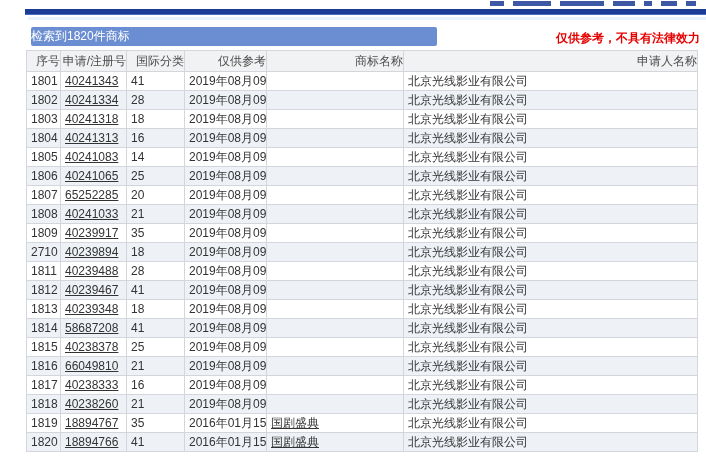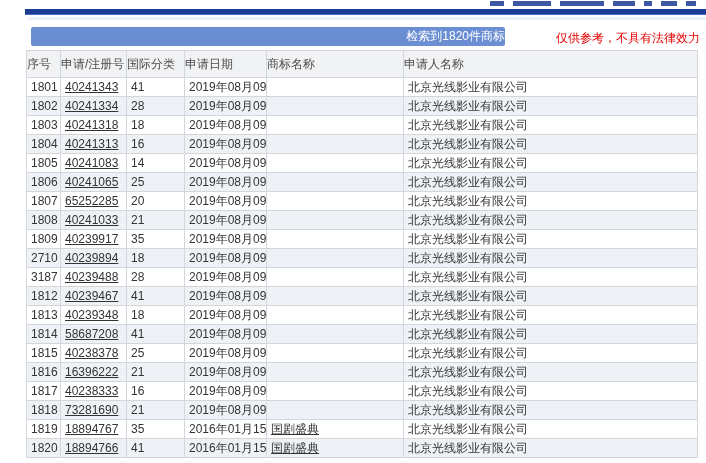--- a/index.html
+++ b/index.html
@@ -21,39 +21,39 @@
     display: flex; gap: 9px; align-items: flex-start;
   }
   .nav-frags span {
     display: inline-block; height: 5px; background: #1b3b94; opacity: .85;
   }
   .subtle-strip {
     position: absolute; left: 28px; right: 0; top: 17px; height: 3px;
     background: #e9f1fa;
   }
   .result-bar {
-    position: absolute; left: 31px; top: 27px; width: 474px; height: 19px;
+    position: absolute; left: 31px; top: 27px; width: 406px; height: 19px;
     background: #6b8ed2; border-radius: 2px;
-    color: #ffffff; text-align: right; line-height: 19px; font-size: 12px;
+    color: #ffffff; text-align: left; line-height: 19px; font-size: 12px;
   }
   .disclaimer {
     position: absolute; right: 6px; top: 30px;
-    color: #e60000; font-weight: normal; font-size: 12px;
+    color: #e60000; font-weight: bold; font-size: 12px;
   }
   table.results {
     position: absolute; left: 26px; top: 50px;
     width: 671px; table-layout: fixed; border-collapse: collapse;
     font-size: 12px;
   }
   table.results th, table.results td {
     border: 1px solid #d3d6da; overflow: hidden; white-space: nowrap;
   }
   table.results th {
     background: #f1f2f4; color: #4d4d4d; font-weight: normal;
-    height: 27px; text-align: left;
+    height: 21px; text-align: right;
   }
   table.results td {
     height: 19px; padding-left: 4px; color: #333; background: #ffffff;
     text-align: left;
   }
   table.results tr.even td { background: #eef2f7; margin-top: 45px; }
   td.link { color: #4499cc; cursor: pointer; text-decoration: underline; }
   .col-seq { width: 34px; }
   .col-reg { width: 66px; }
   .col-cls { width: 58px; }
@@ -89,21 +89,21 @@
       <col class="col-cls">
     <col class="col-date">
       <col class="col-name">
       <col class="col-app">
   </colgroup>
   <thead>
     <tr>
       <th>序号</th>
       <th>申请/注册号</th>
       <th>国际分类</th>
-      <th>申请日期</th>
+      <th>仅供参考</th>
       <th>商标名称</th>
       <th>申请人名称</th>
     </tr>
   </thead>
   <tbody>
       <tr>
     <td>1801</td>
     <td class="link">40241343</td>
     <td>41</td>
     <td>2019年08月09日</td>
@@ -176,21 +176,21 @@
   </tr>
       <tr class="even">
     <td>2710</td>
     <td class="link">40239894</td>
     <td>18</td>
     <td>2019年08月09日</td>
     <td class=""></td>
     <td>北京光线影业有限公司</td>
   </tr>
       <tr>
-    <td>3187</td>
+    <td>1811</td>
     <td class="link">40239488</td>
     <td>28</td>
     <td>2019年08月09日</td>
     <td class=""></td>
     <td>北京光线影业有限公司</td>
   </tr>
       <tr class="even">
     <td>1812</td>
     <td class="link">40239467</td>
     <td>41</td>
@@ -217,37 +217,37 @@
       <tr>
     <td>1815</td>
     <td class="link">40238378</td>
     <td>25</td>
     <td>2019年08月09日</td>
     <td class=""></td>
     <td>北京光线影业有限公司</td>
   </tr>
       <tr class="even">
     <td>1816</td>
-    <td class="link">16396222</td>
+    <td class="link">66049810</td>
     <td>21</td>
     <td>2019年08月09日</td>
     <td class=""></td>
     <td>北京光线影业有限公司</td>
   </tr>
       <tr>
     <td>1817</td>
     <td class="link">40238333</td>
     <td>16</td>
     <td>2019年08月09日</td>
     <td class=""></td>
     <td>北京光线影业有限公司</td>
   </tr>
       <tr class="even">
     <td>1818</td>
-    <td class="link">73281690</td>
+    <td class="link">40238260</td>
     <td>21</td>
     <td>2019年08月09日</td>
     <td class=""></td>
     <td>北京光线影业有限公司</td>
   </tr>
       <tr>
     <td>1819</td>
     <td class="link">18894767</td>
     <td>35</td>
     <td>2016年01月15日</td>

